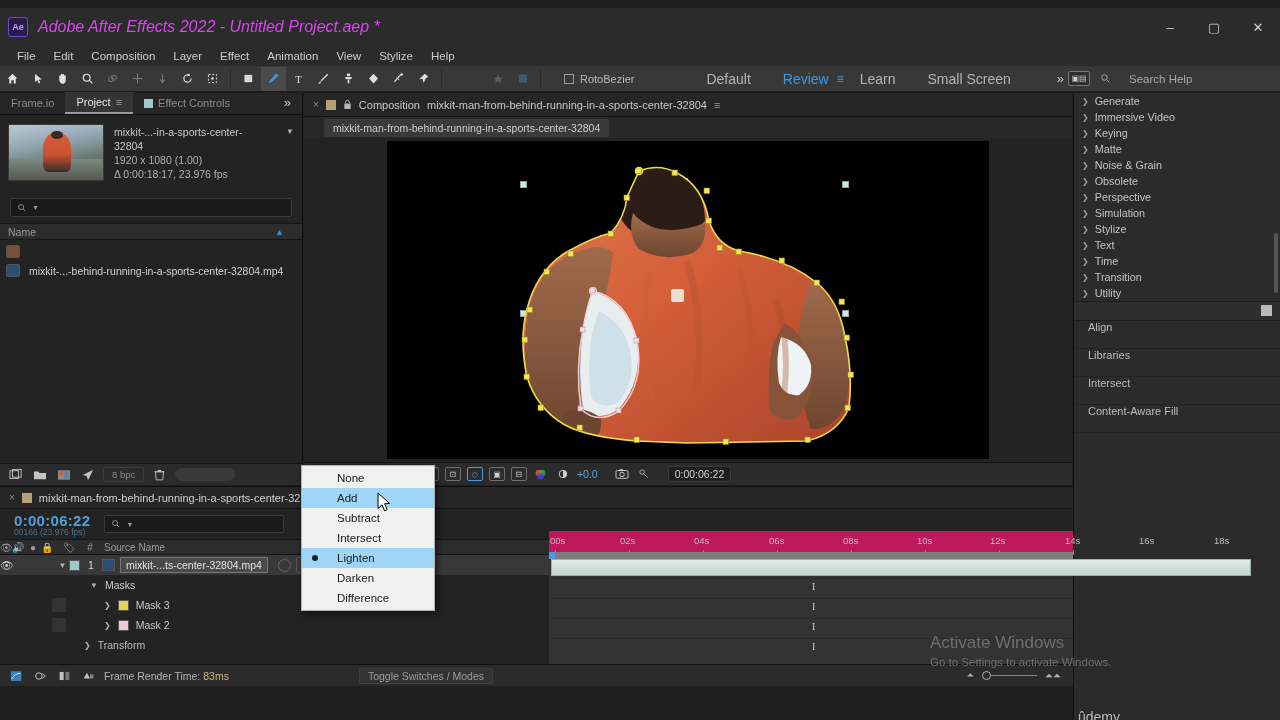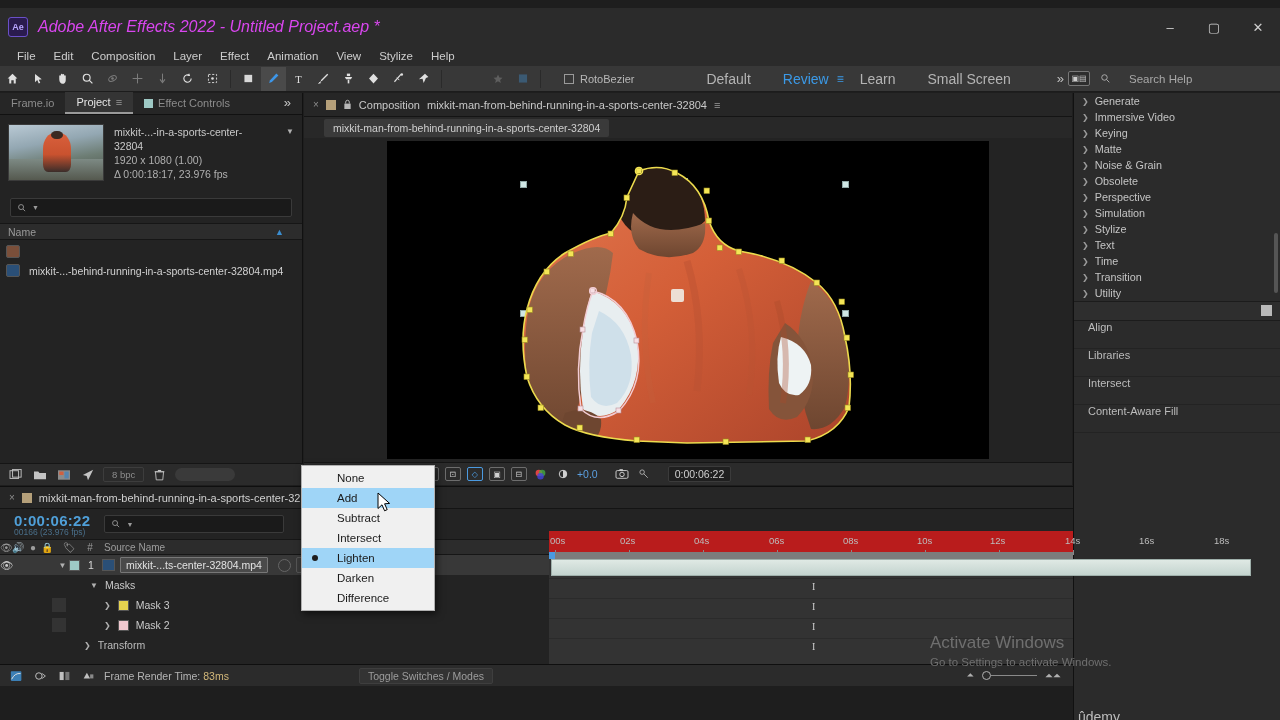--- a/index.html
+++ b/index.html
@@ -224,21 +224,21 @@
   .layer-rows { font-size:10.5px; }
   .lrow { height:20px; display:flex; align-items:center; }
   .lrow.sel { background:#383838; }
   .swatch { width:11px; height:11px; border:1px solid #555; }
   .chip {
     background:#4a4a4a; border:1px solid #777; color:#e2e2e2;
     font-size:10.5px; padding:1px 5px; border-radius:1px;
   }
   .tl-ruler {
     position:absolute; left:549px; top:44px; width:524px; height:28px;
-    background:#b91c1c; border-bottom:1px solid #1a1a1a;
+    background:#be185d; border-bottom:1px solid #1a1a1a;
   }
   .tick { position:absolute; top:4px; font-size:9.5px; color:#bdbdbd; }
   .tickmark { position:absolute; top:19px; width:1px; height:5px; background:#8a8a8a; }
   .tl-grid { position:absolute; left:549px; top:72px; width:524px; height:106px; }
   .tl-row-bg { position:absolute; left:0; width:524px; height:20px; border-bottom:1px solid #2b2b2b; background:#333; }
   .tl-clip {
     position:absolute; left:2px; top:0; width:700px; height:17px;
     background:linear-gradient(180deg,#dfe9e4,#c4d4cf);
     border:1px solid #9fb0ab;
   }

